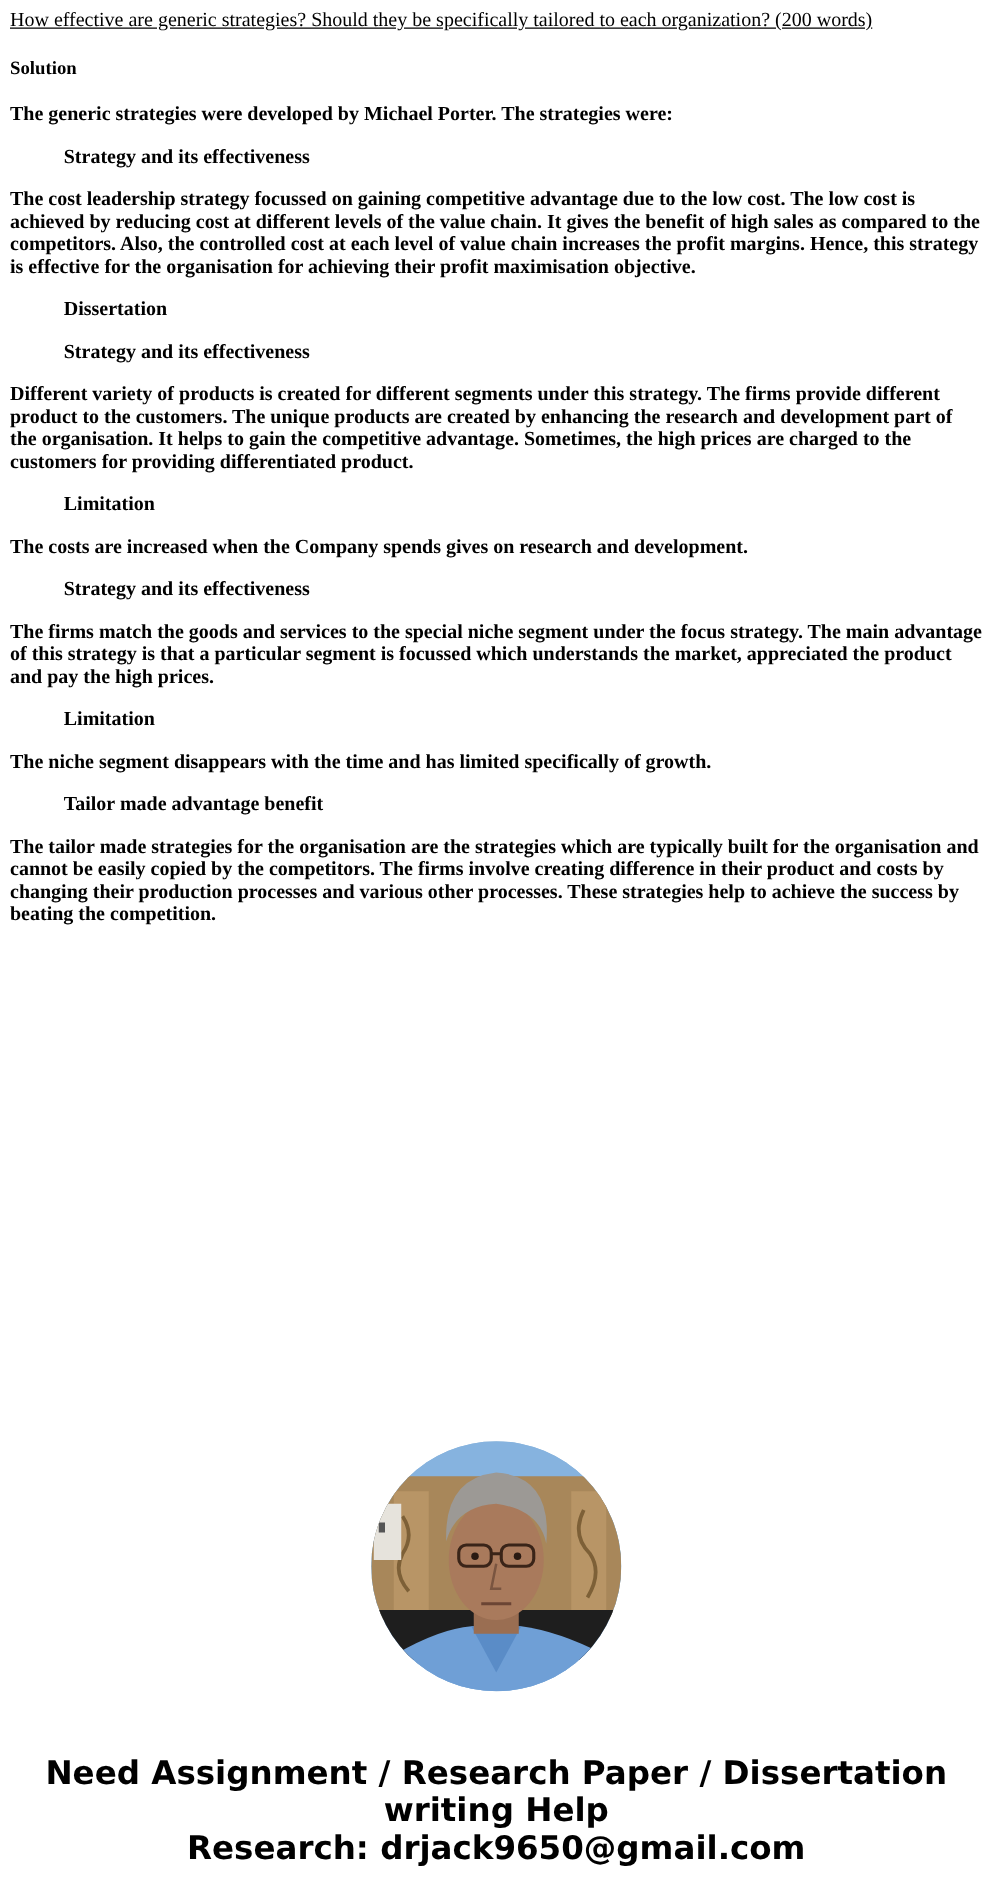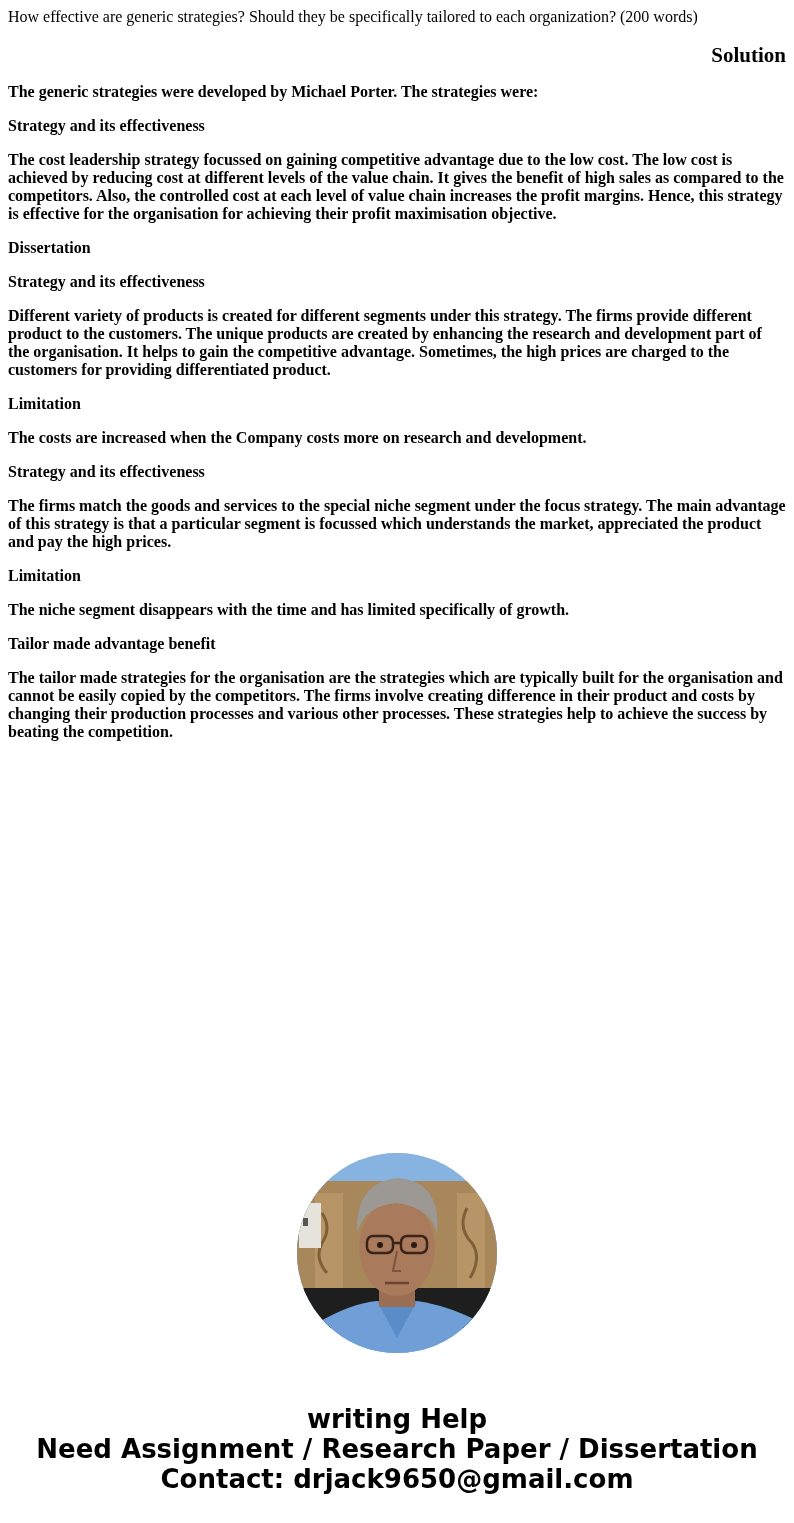--- a/index.html
+++ b/index.html
@@ -18,34 +18,35 @@
       overflow: hidden;
     }
     .content {
       position: absolute;
       left: 8px;
       top: 8px;
       width: 778px;
     }
     .question {
       margin: 0;
+      text-decoration: underline;
     }
     h3.solution-heading {
-      font-size: 21px;
+      font-size: 15px;
       font-weight: bold;
       margin: 18px 0 17px 0;
       line-height: 22px;
-      text-align: right;
     }
     p {
       margin: 0 0 16px 0;
       font-weight: bold;
     }
     p.heading {
       font-weight: bold;
+      margin-left: 43px;
     }
     .avatar-wrap {
       position: absolute;
       left: 297px;
       top: 1153px;
       width: 200px;
       height: 200px;
       border-radius: 50%;
       overflow: hidden;
       background: #8fb6d9;
@@ -79,21 +80,21 @@
 
   <p class="heading">Strategy and its effectiveness</p>
   <p>The cost leadership strategy focussed on gaining competitive advantage due to the low cost. The low cost is achieved by reducing cost at different levels of the value chain. It gives the benefit of high sales as compared to the competitors. Also, the controlled cost at each level of value chain increases the profit margins. Hence, this strategy is effective for the organisation for achieving their profit maximisation objective.</p>
 
   <p class="heading">Dissertation</p>
 
   <p class="heading">Strategy and its effectiveness</p>
   <p>Different variety of products is created for different segments under this strategy. The firms provide different product to the customers. The unique products are created by enhancing the research and development part of the organisation. It helps to gain the competitive advantage. Sometimes, the high prices are charged to the customers for providing differentiated product.</p>
 
   <p class="heading">Limitation</p>
-  <p>The costs are increased when the Company costs more on research and development.</p>
+  <p>The costs are increased when the Company spends gives on research and development.</p>
 
   <p class="heading">Strategy and its effectiveness</p>
   <p>The firms match the goods and services to the special niche segment under the focus strategy. The main advantage of this strategy is that a particular segment is focussed which understands the market, appreciated the product and pay the high prices.</p>
 
   <p class="heading">Limitation</p>
   <p>The niche segment disappears with the time and has limited specifically of growth.</p>
 
   <p class="heading">Tailor made advantage benefit</p>
   <p>The tailor made strategies for the organisation are the strategies which are typically built for the organisation and cannot be easily copied by the competitors. The firms involve creating difference in their product and costs by changing their production processes and various other processes. These strategies help to achieve the success by beating the competition.</p>
 </div>
@@ -128,16 +129,16 @@
     <line x1="96" y1="90" x2="104" y2="90" stroke="#3a2418" stroke-width="2.5"></line>
     <circle cx="83" cy="92" r="3" fill="#2a1a12"></circle>
     <circle cx="117" cy="92" r="3" fill="#2a1a12"></circle>
 
     <path d="M100 98 L96 118 L104 118" stroke="#7a5540" stroke-width="2" fill="none"></path>
     <line x1="88" y1="130" x2="112" y2="130" stroke="#6b4534" stroke-width="2.5"></line>
   </svg>
 </div>
 
 <div class="promo">
+  <div>Need Assignment / Research Paper / Dissertation</div>
   <div>writing Help</div>
-  <div>Need Assignment / Research Paper / Dissertation</div>
-  <div>Contact: drjack9650@gmail.com</div>
+  <div>Research: drjack9650@gmail.com</div>
 </div>
 
 </body></html>

